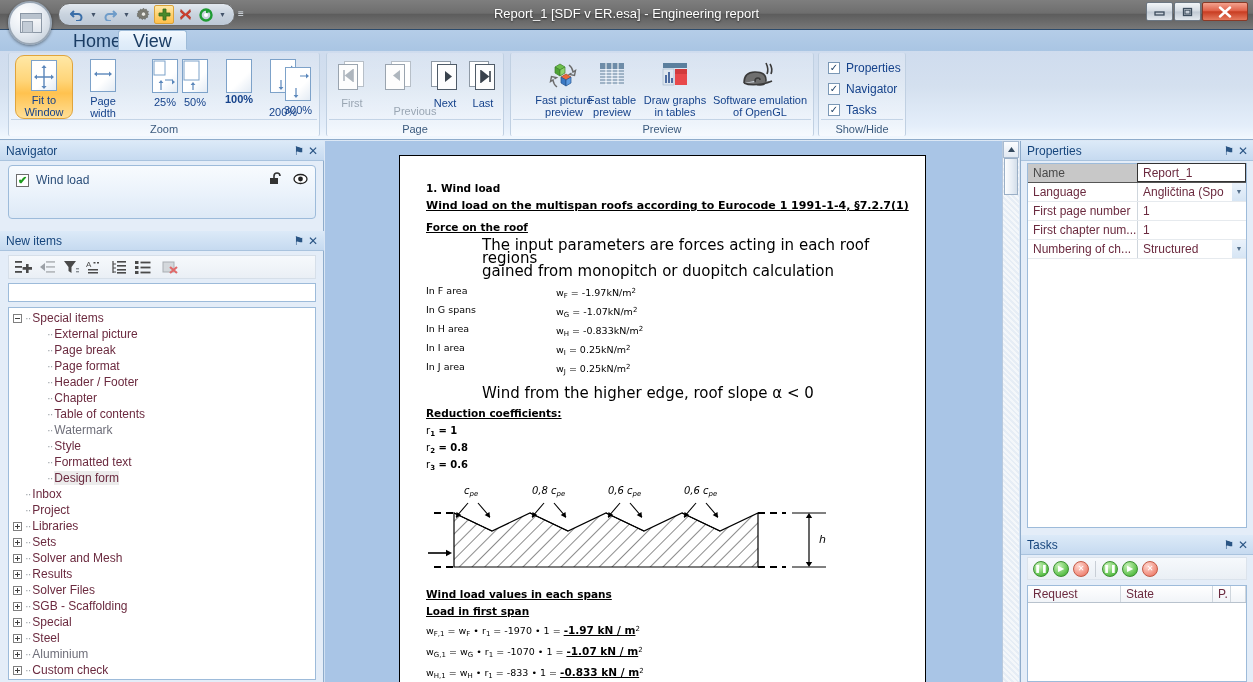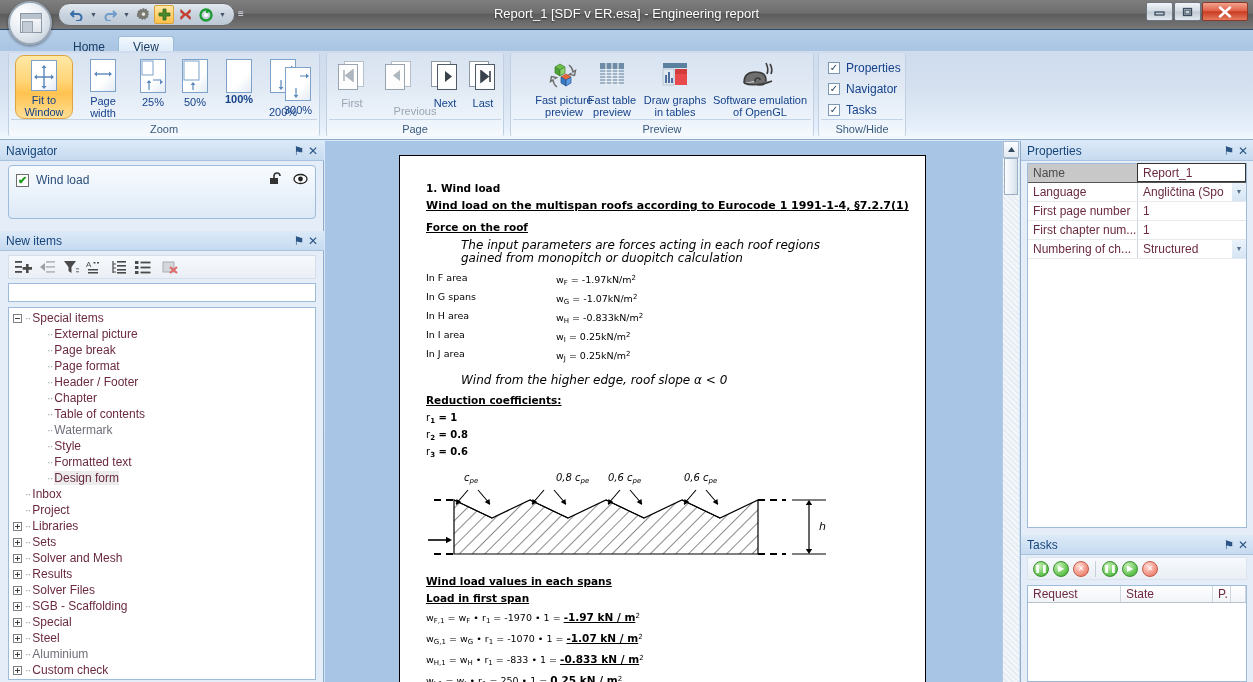--- a/index.html
+++ b/index.html
@@ -90,23 +90,23 @@
   }
   .winbtn svg { display:block; }
 
   
   .tabstrip {
     position: absolute; left: 0; top: 30px; width: 1253px; height: 22px;
     background: linear-gradient(to bottom,#b5cde8 0%, #a9c5e3 100%);
     border-bottom: 1px solid #8faccb;
   }
   .tab {
-    position: absolute; top: 6px; height: 20px;
+    position: absolute; top: 0; height: 20px;
     padding: 0 14px; line-height: 20px;
-    font-size: 12px; color: #1a3c63;
+    font-size: 18px; color: #1a3c63;
     border: 1px solid transparent;
     border-radius: 3px 3px 0 0;
   }
   .tab.home { left: 58px; }
   .tab.view {
     left: 118px;
     background: linear-gradient(to bottom,#f2f8fe 0%, #e2eefa 60%, #dceaf8 100%);
     border: 1px solid #9ebbd8; border-bottom-color: #dceaf8;
   }
 
@@ -288,21 +288,21 @@
     font-family: "DejaVu Sans", sans-serif;
     color: #000;
   }
   .pbody { position: absolute; left: 26px; top: 26px; right: 14px; }
   .h1 { font-size: 10.5px; font-weight: bold; margin-bottom: 5px; }
   .h2 {
     font-size: 11px; font-weight: bold; text-decoration: underline;
     line-height: 14px; margin-bottom: 8px;
   }
   .h3 { font-size: 10.5px; font-weight: bold; text-decoration: underline; margin-bottom: 6px; }
-  .ital { font-style: italic; font-size: 12px; margin-left: 35px; line-height: 13px; }
+  .ital { font-size: 15px; margin-left: 56px; line-height: 13px; }
   .arow { display: flex; font-size: 9.5px; line-height: 14px; font-family: "DejaVu Sans", sans-serif; }
   .arow .c1 { width: 130px; }
   .arow .c2 { }
   sub { font-size: 7px; vertical-align: -2px; }
   sup { font-size: 7px; vertical-align: 3px; }
   .coef { font-size: 10px; font-weight: bold; line-height: 13px; }
   .coef span.lt { font-weight: normal; }
   .frow { font-size: 9.5px; line-height: 16px; white-space: nowrap; }
   .frow .res { font-weight: bold; text-decoration: underline; font-size: 10.5px; }
 </style>
@@ -407,21 +407,21 @@
         <div class="pageicon" style="width:26px;height:34px;position:relative;">
           <svg width="24" height="32" viewBox="0 0 24 32" style="position:absolute;left:0;top:0;">
             <path d="M5 14 H19" stroke="#5b87bb" stroke-width="1.4"></path>
             <path d="M3 14 l3 -2.6 v5.2z M21 14 l-3 -2.6 v5.2z" fill="#5b87bb"></path>
           </svg>
         </div>
         <div style="margin-top:3px;">Page</div>
         <div>width</div>
       </div>
 
-      <div class="rbtn" style="left:124px;width:40px;height:64px;padding-top:4px;">
+      <div class="rbtn" style="left:136px;width:40px;height:64px;padding-top:4px;">
         <div class="pageicon" style="width:26px;height:34px;position:relative;">
           <svg width="24" height="32" viewBox="0 0 24 32" style="position:absolute;left:0;top:0;">
               <rect x="1" y="1" width="11" height="14" fill="#fff" stroke="#7da2c9"></rect>
               <path d="M12 20 H20 M8 22 V30" stroke="#5b87bb" stroke-width="1.2"></path>
               <path d="M8 20 l-2.4 3 h4.8z M22 22 l-3 -2.4 v4.8z" fill="#5b87bb"></path>
             </svg>
         </div>
         <div style="margin-top:3px;">25%</div>
       </div>
 
@@ -997,21 +997,21 @@
                 <path d="M140 33 l-0.5 -6 -4.8 3z"></path>
               <path d="M182 33 l0.5 -6 4.8 3z"></path>
                 <path d="M216 33 l-0.5 -6 -4.8 3z"></path>
               <path d="M258 33 l0.5 -6 4.8 3z"></path>
                 <path d="M292 33 l-0.5 -6 -4.8 3z"></path>
             </g>
           </svg>
           <div style="position:absolute;left:38px;top:0px;font-size:10px;font-style:italic;">
             <span>c</span><sub>pe</sub>
           </div>
-          <div style="position:absolute;left:106px;top:0px;font-size:10px;font-style:italic;margin-left:24px;">
+          <div style="position:absolute;left:106px;top:0px;font-size:10px;font-style:italic;">
             <span>0,8 c</span><sub>pe</sub>
           </div>
           <div style="position:absolute;left:182px;top:0px;font-size:10px;font-style:italic;">
             <span>0,6 c</span><sub>pe</sub>
           </div>
           <div style="position:absolute;left:258px;top:0px;font-size:10px;font-style:italic;">
             <span>0,6 c</span><sub>pe</sub>
           </div>
           <div style="position:absolute;left:393px;top:48px;font-size:11px;font-style:italic;">h</div>
         </div>

